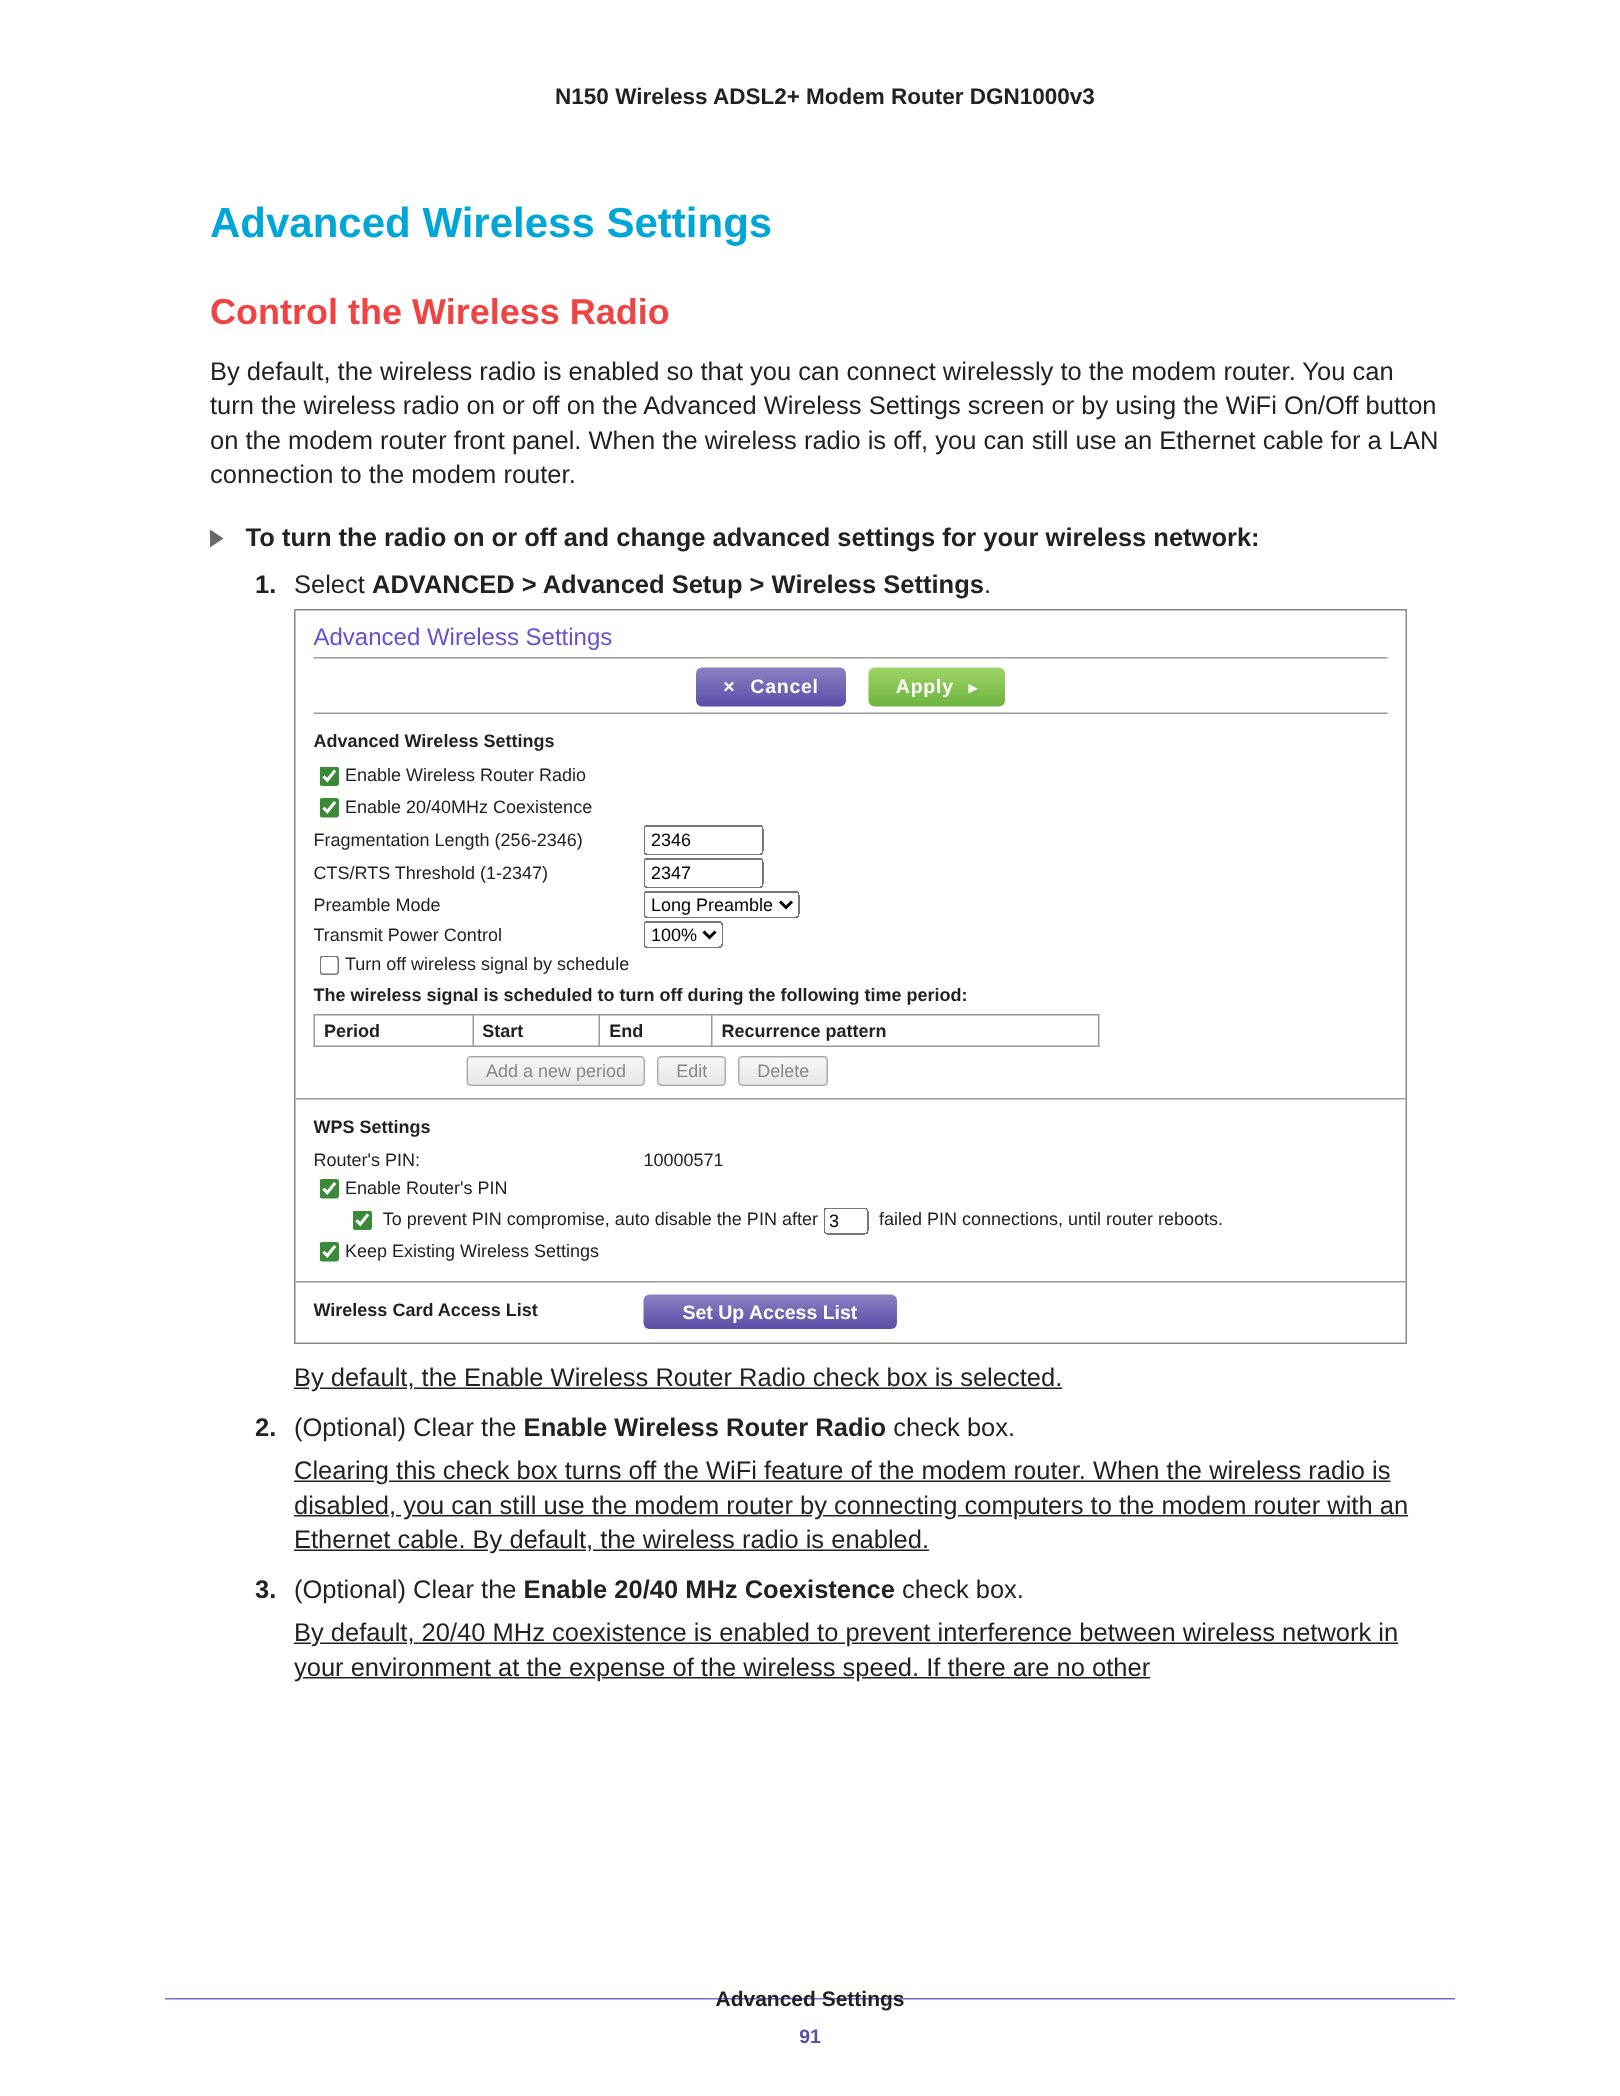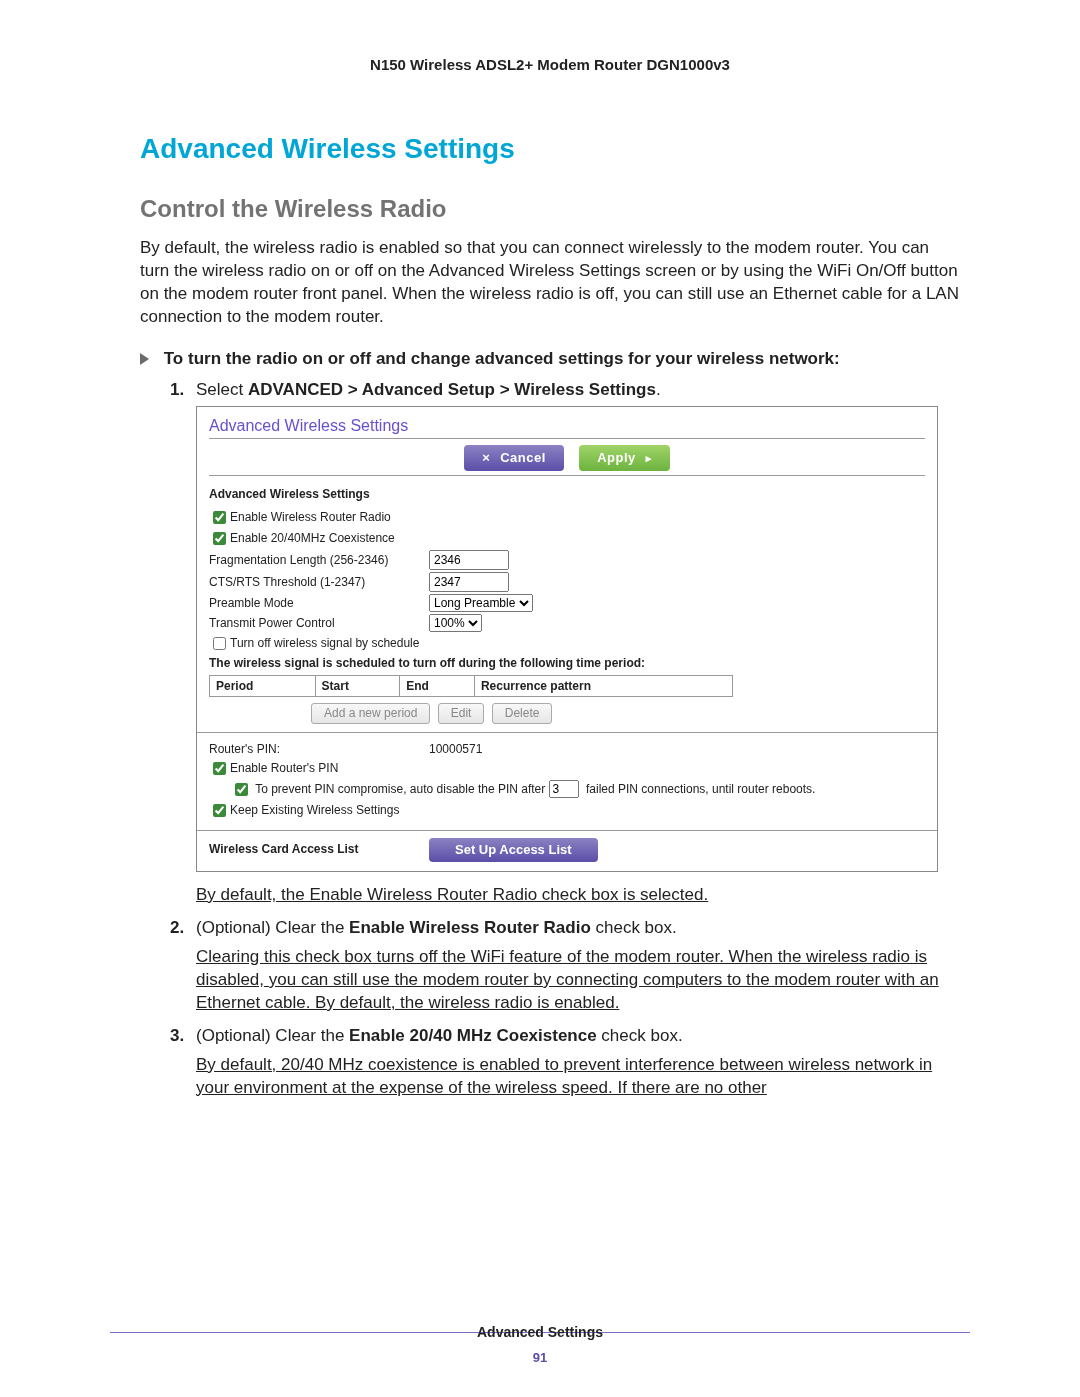--- a/index.html
+++ b/index.html
@@ -28,21 +28,21 @@
     font-size: 28px;
     font-weight: bold;
     margin: 0 0 18px 0;
   }
   .body-para {
     font-size: 17px;
     line-height: 1.35;
     margin: 0 0 20px 0;
   }
   h2.sub-head {
-    color: #737373;
+    color: #ef4444;
     font-size: 24px;
     font-weight: bold;
     margin: 30px 0 14px 0;
   }
   .step-lead {
     margin: 20px 0 8px 0;
     font-size: 17px;
   }
   .step-lead .tri {
     display: inline-block;
@@ -249,20 +249,21 @@
           </tbody>
             </table>
           <div class="sched-btns">
             <span class="mini-btn">Add a new period</span>
             <span class="mini-btn">Edit</span>
             <span class="mini-btn">Delete</span>
           </div>
         </div>
 
         <div class="ui-section">
+          <div class="sec-head">WPS Settings</div>
           <div class="row">
             <div class="lbl">Router's PIN:</div>
             <div class="val">10000571</div>
           </div>
           <div class="chk"><input type="checkbox" checked="" readonly="" style=""><span>Enable Router's PIN</span></div>
           <div class="chk indent1">
             <input type="checkbox" checked="" readonly="" style="">
             <span>To prevent PIN compromise, auto disable the PIN after</span>
             <input type="text" class="pin-input" value="3" style="">
             <span>failed PIN connections, until router reboots.</span>

